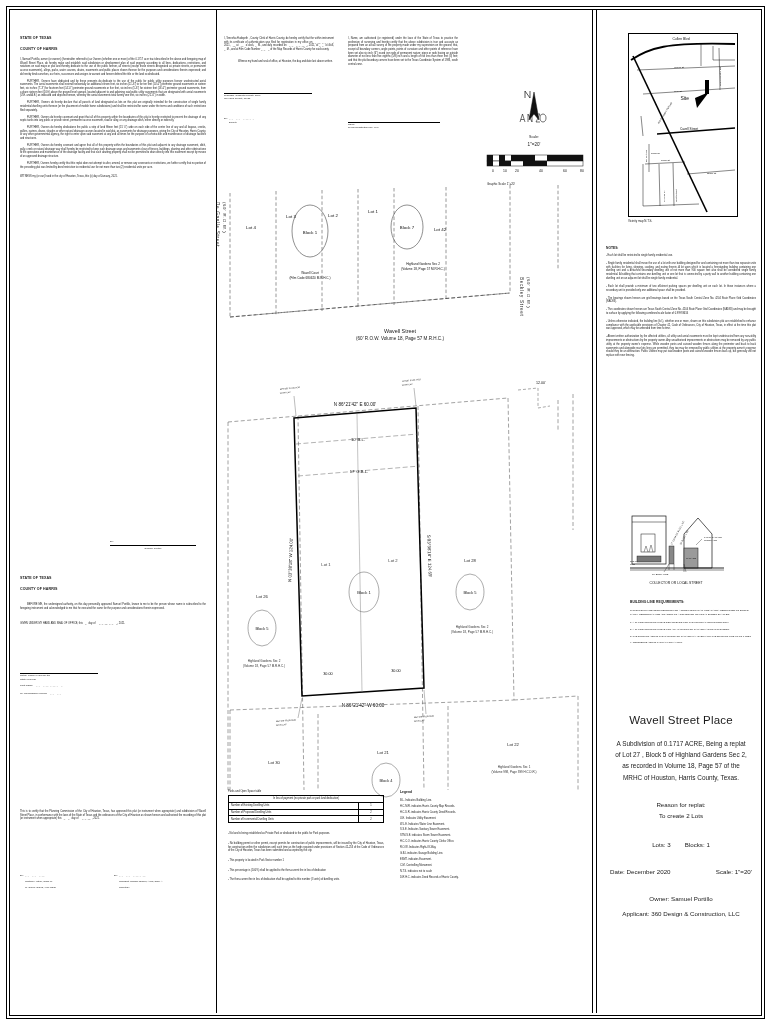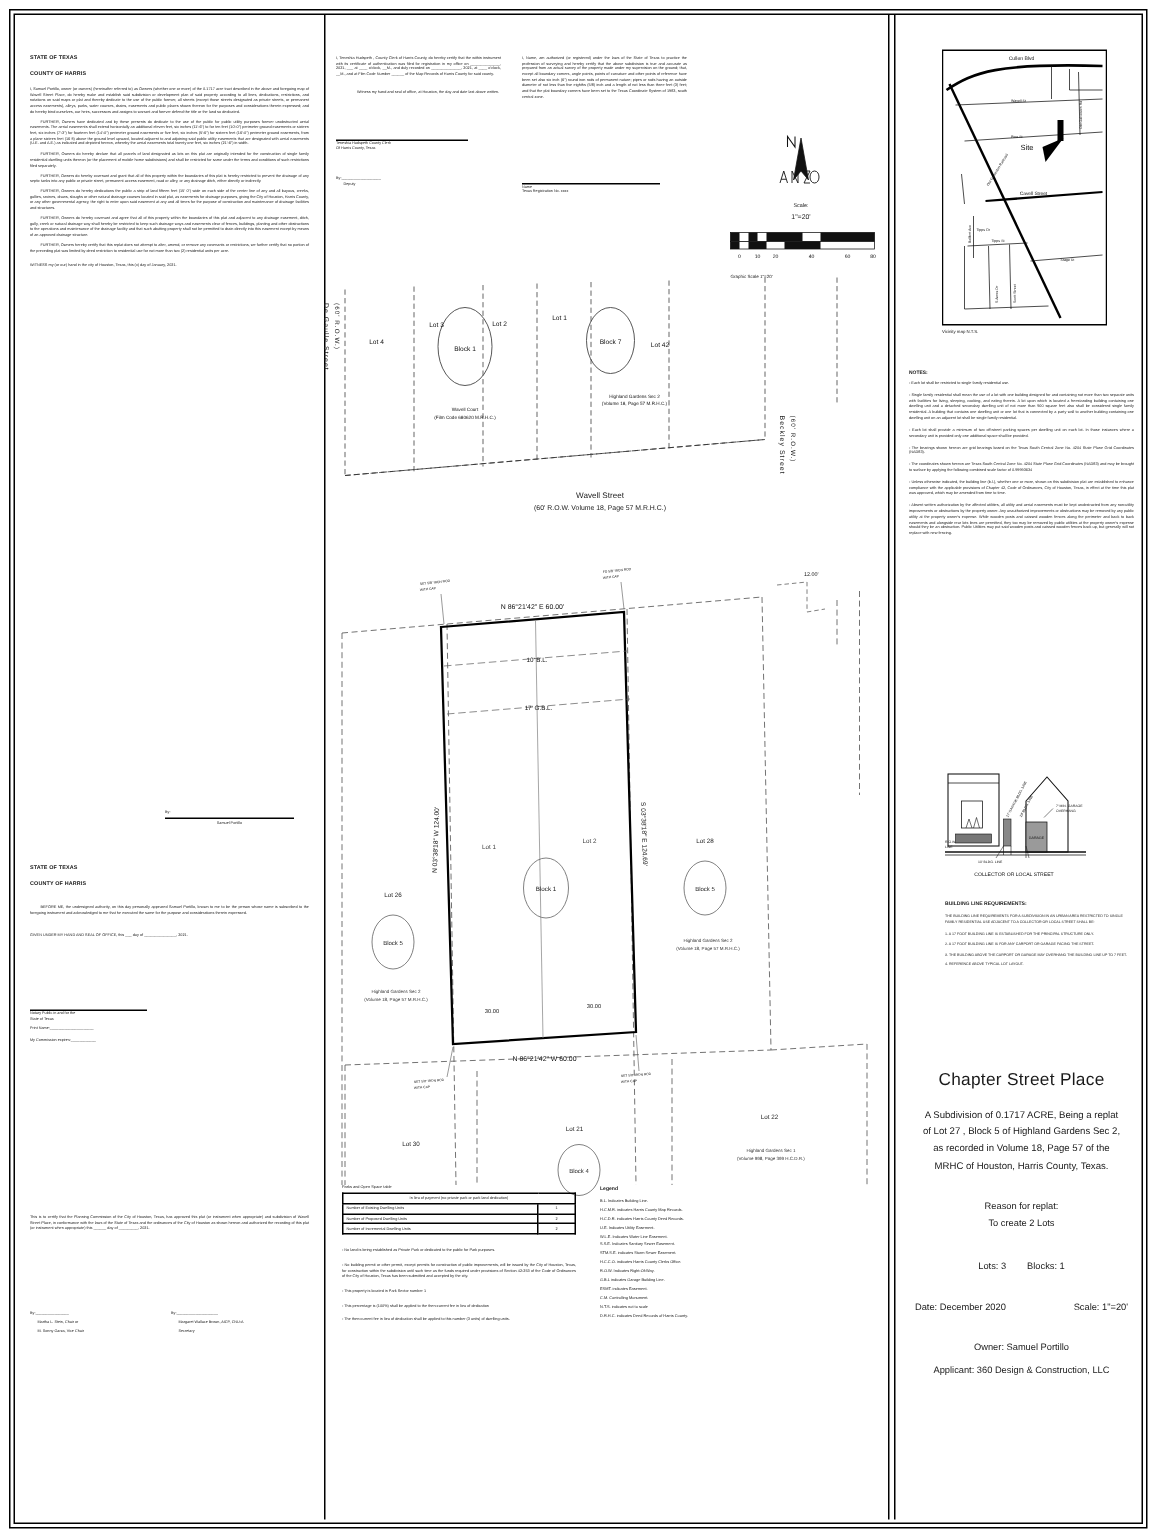--- a/index.html
+++ b/index.html
@@ -487,21 +487,21 @@
   <div class="bld-req" style="left:630px;top:600px;width:122px;">
     <div class="bld-hd">BUILDING LINE REQUIREMENTS:</div>
     <div style="margin-top:4px;">THE BUILDING LINE REQUIREMENTS FOR A SUBDIVISION IN AN URBAN AREA RESTRICTED TO SINGLE FAMILY RESIDENTIAL USE ADJACENT TO A COLLECTOR OR LOCAL STREET SHALL BE:</div>
     <div style="margin-top:5px;">1. A 17 FOOT BUILDING LINE IS ESTABLISHED FOR THE PRINCIPAL STRUCTURE ONLY.</div>
     <div style="margin-top:3px;">2. A 17 FOOT BUILDING LINE IS FOR ANY CARPORT OR GARAGE FACING THE STREET.</div>
     <div style="margin-top:3px;">3. THE BUILDING ABOVE THE CARPORT OR GARAGE MAY OVERHANG THE BUILDING LINE UP TO 7 FEET.</div>
     <div style="margin-top:3px;">4. REFERENCE ABOVE TYPICAL LOT LAYOUT.</div>
   </div>
 
   <div class="titleblk" style="left:606px;top:714px;width:150px;">
-    <div class="t-main">Chapter Street Place</div>
+    <div class="t-main">Wavell Street Place</div>
     <div class="t-sub" style="margin-top:12px;">
       <div>A Subdivision of 0.1717 ACRE, Being a replat</div>
       <div>of Lot 27 , Block 5 of Highland Gardens Sec 2,</div>
       <div>as recorded in Volume 18, Page 57 of the</div>
       <div>MRHC of Houston, Harris County, Texas.</div>
     </div>
     <div class="t-rsn" style="margin-top:17px;">
       <div>Reason for replat:</div>
       <div>To create 2 Lots</div>
     </div>

